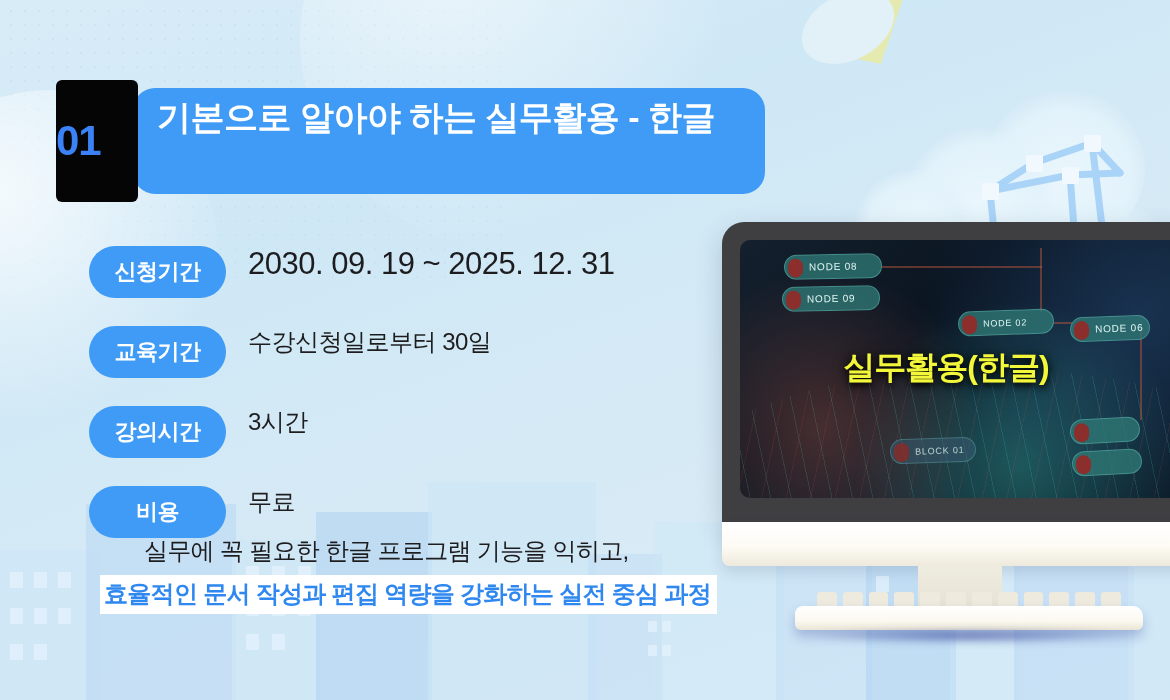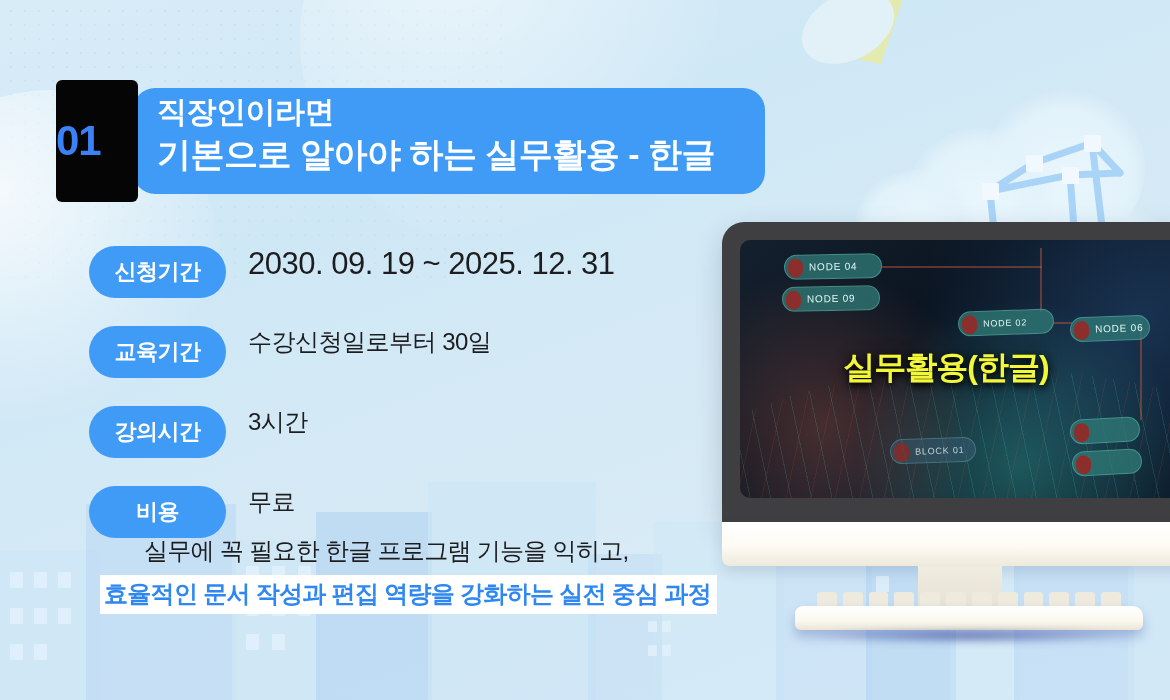--- a/index.html
+++ b/index.html
@@ -321,21 +321,21 @@
           <div class="strand" style="left:-60px; top:-120px; width:300px; height:400px; transform:rotate(18deg);"></div>
           <div class="strand" style="left:-20px; top:-90px; width:250px; height:360px; transform:rotate(12deg);"></div>
           <div class="strand" style="left:20px;  top:-60px; width:210px; height:330px; transform:rotate(6deg);"></div>
 
           <div class="link" style="left:300px; top:8px;  width:2px; height:64px;"></div>
           <div class="link" style="left:142px; top:26px; width:160px; height:2px;"></div>
           <div class="link" style="left:314px; top:82px; width:18px;  height:2px;"></div>
           <div class="link" style="left:400px; top:88px; width:2px;  height:92px;"></div>
 
           <div class="node n4">
-              <span>NODE 04</span>
+              <span>NODE 08</span>
             </div>
           <div class="node n5">
               <span>NODE 09</span>
             </div>
           <div class="node n2">
               <span>NODE 02</span>
             </div>
           <div class="node n6">
               <span>NODE 06</span>
             </div>
@@ -370,21 +370,20 @@
         <i></i>
         <i></i>
         <i></i>
     </div>
     <div class="kb-body"></div>
     <div class="kb-shadow"></div>
   </div>
 
   <div class="title-bar"></div>
   <div class="title-lines">
-    <div class="t1">직장인이라면</div>
     <div class="t2">기본으로 알아야 하는 실무활용 - 한글</div>
   </div>
   <div class="num-badge">
     <span>01</span>
   </div>
 
   <div class="info">
     <div class="row">
       <div class="pill">
         <span>신청기간</span>

